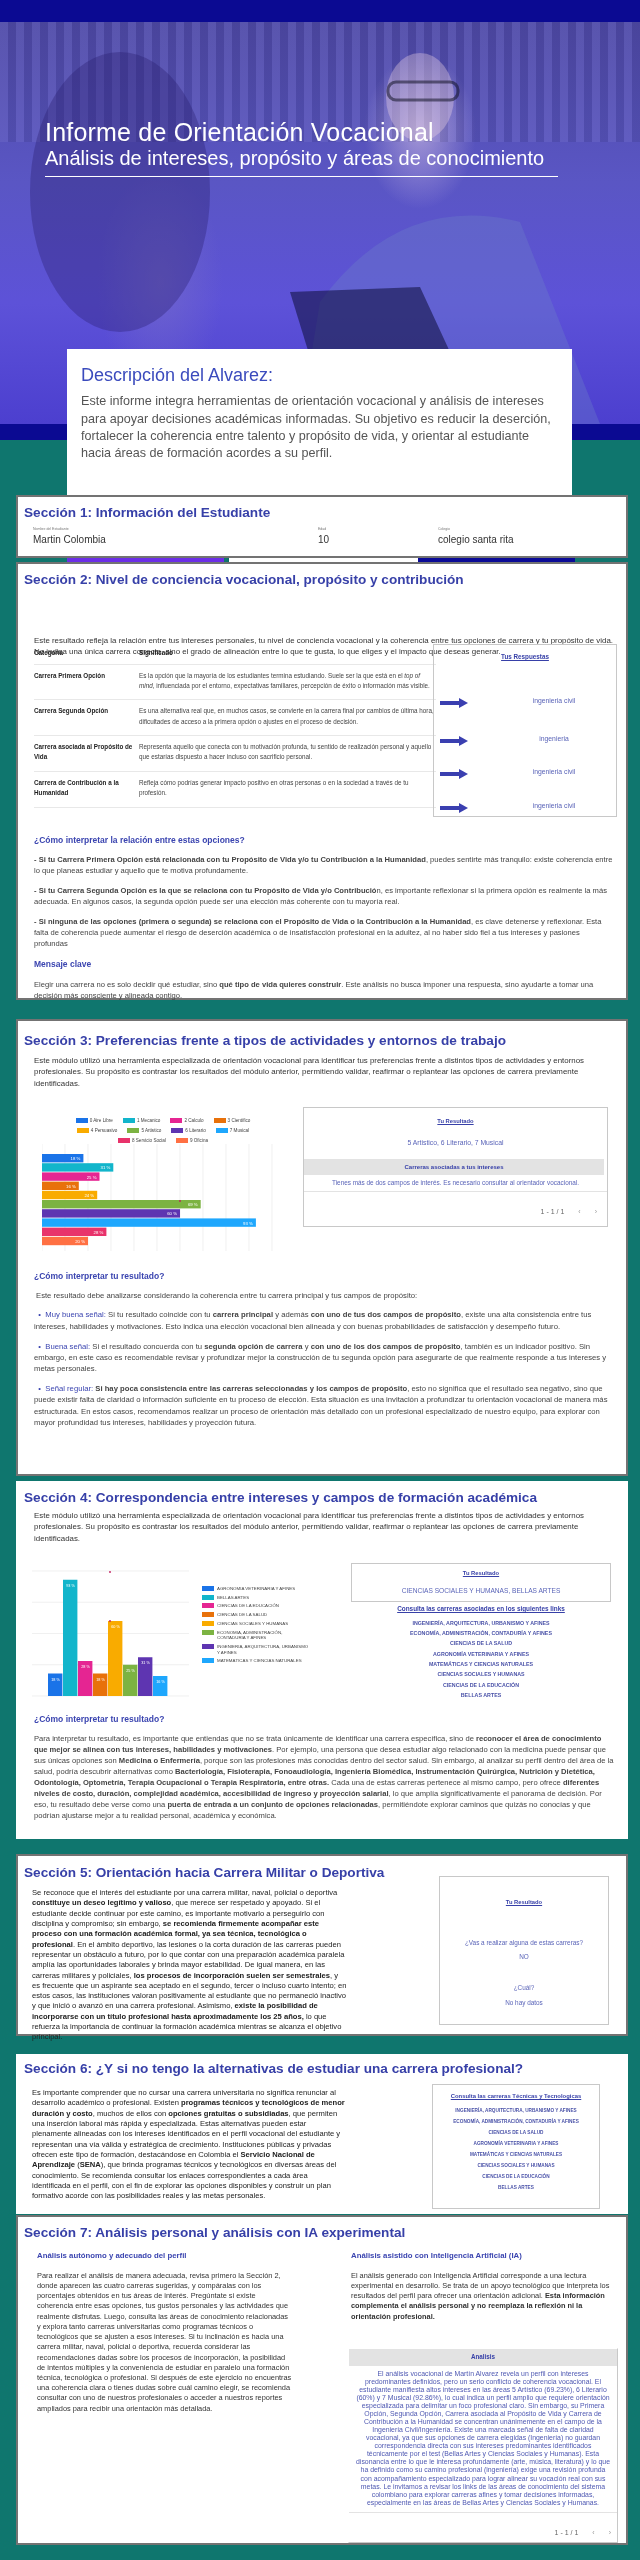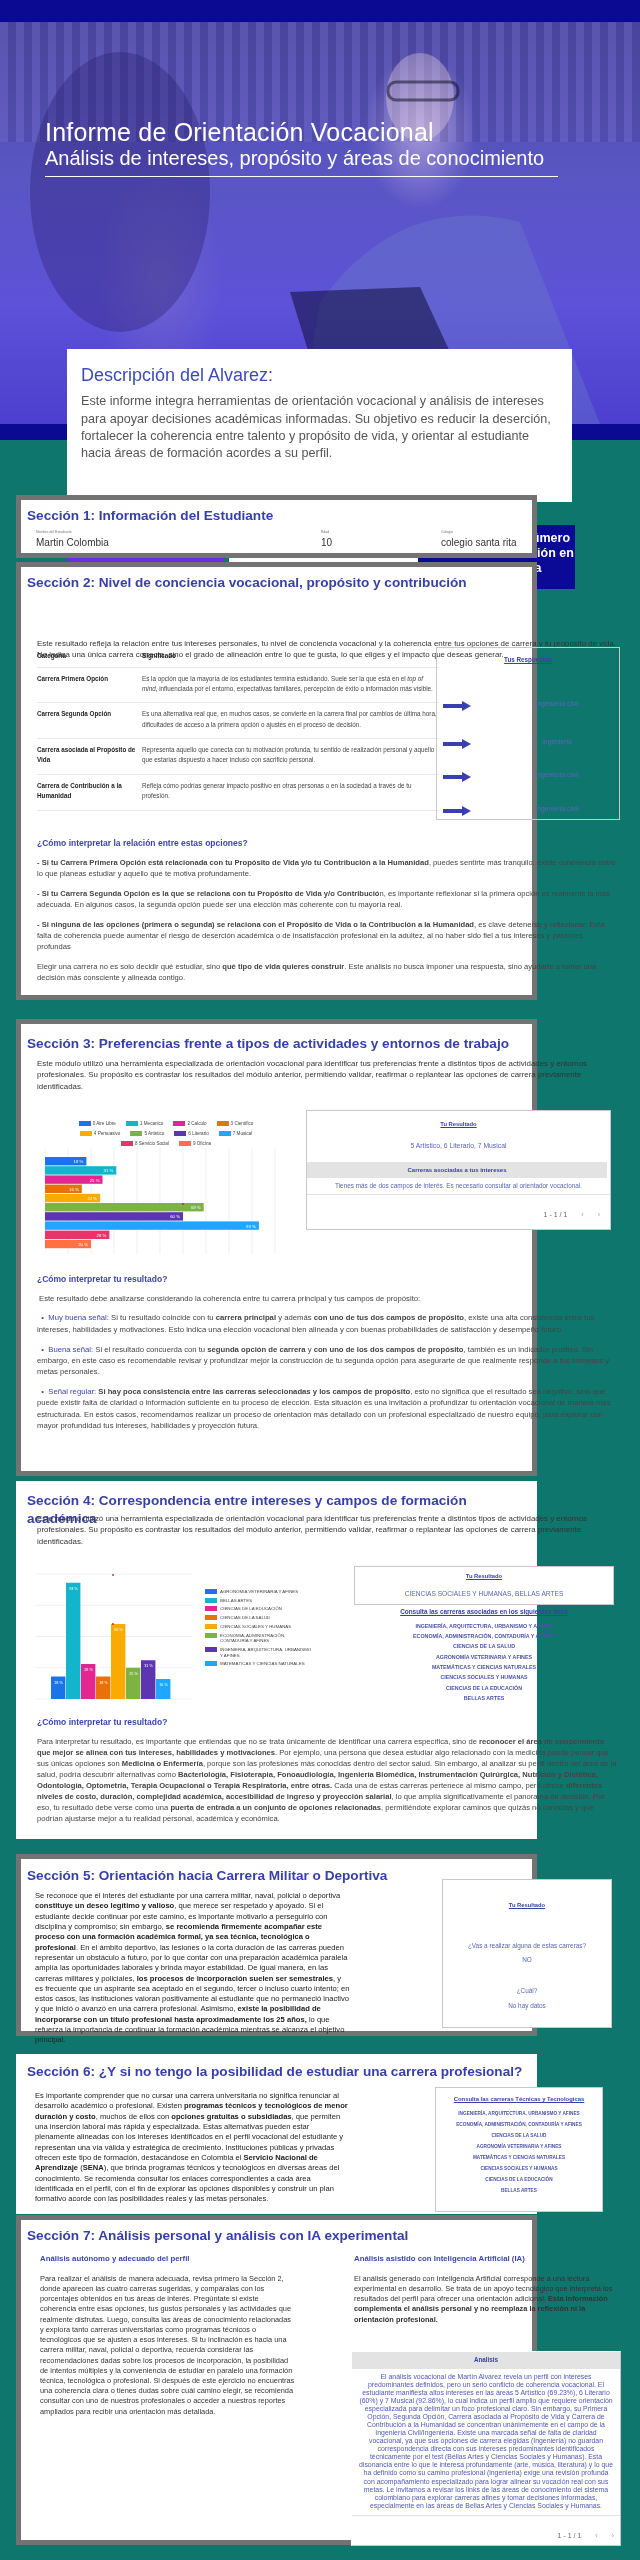--- a/index.html
+++ b/index.html
@@ -25,21 +25,21 @@
 
   
   .id-left { position: absolute; left: 67px; top: 525px; width: 157px; height: 64px; background: #6b2ee6; color: #fff; font-size: 12.5px; font-weight: bold; text-align: center; line-height: 1.18; padding-top: 6px; }
   .id-right { position: absolute; left: 418px; top: 525px; width: 157px; height: 64px; background: #0a0a96; color: #fff; font-size: 12.5px; font-weight: bold; text-align: center; line-height: 1.18; padding-top: 6px; }
   .id-box { position: absolute; left: 229px; top: 527px; width: 190px; height: 60px; background: #fff; box-shadow: 0 1px 2px rgba(0,0,0,0.2); padding: 12px 15px 0 15px; }
   .id-label { font-size: 10px; color: #222; margin-bottom: 6px; }
   .id-value { font-size: 11px; color: #222; border-bottom: 1px solid #bbb; padding-bottom: 4px; width: 150px; display: block; }
   .arrow { position: absolute; }
 
   
-  .section { position: absolute; left: 16px; width: 521px; background: #fff; border: 5px solid #737373; }
+  .section { position: absolute; left: 16px; width: 612px; background: #fff; border: 2px solid #737373; }
   .sec-title { color: #3740a8; font-size: 13.6px; font-weight: bold; position: absolute; left: 6px; }
   .sec-intro { position: absolute; left: 18px; width: 580px; color: #333; font-size: 8.2px; line-height: 1.45; }
   .blue-head { color: #3b45b0; font-size: 8.5px; font-weight: bold; }
   .link { color: #3740a8; text-decoration: underline; font-weight: bold; font-size: 7.5px; }
 
   
   .s1-field { position: absolute; top: 30px; }
   .s1-label { font-size: 3.5px; color: #777; }
   .s1-value { font-size: 10px; color: #333; margin-top: 1px; }
 
@@ -195,20 +195,21 @@
         </div>
     </div>
 
     <div class="interp" style="top:270px;">
       <div class="blue-head" style="margin-bottom:8px;">¿Cómo interpretar la relación entre estas opciones?</div>
       <div id="s2-points">
           <div style="margin-bottom:9px;"><b>- Si tu Carrera Primera Opción está relacionada con tu Propósito de Vida y/o tu Contribución a la Humanidad</b><span>, puedes sentirte más tranquilo: existe coherencia entre lo que planeas estudiar y aquello que te motiva profundamente.</span></div>
           <div style="margin-bottom:9px;"><b>- Si tu Carrera Segunda Opción es la que se relaciona con tu Propósito de Vida y/o Contribució</b><span>n, es importante reflexionar si la primera opción es realmente la más adecuada. En algunos casos, la segunda opción puede ser una elección más coherente con tu mayoría real.</span></div>
           <div style="margin-bottom:9px;"><b>- Si ninguna de las opciones (primera o segunda) se relaciona con el Propósito de Vida o la Contribución a la Humanidad</b><span>, es clave detenerse y reflexionar. Esta falta de coherencia puede aumentar el riesgo de deserción académica o de insatisfacción profesional en la adultez, al no haber sido fiel a tus intereses y pasiones profundas</span></div>
         </div>
+      <div class="blue-head" style="margin:6px 0 8px 0;">Mensaje clave</div>
       <div>
         <span>Elegir una carrera no es solo decidir qué estudiar, sino </span><b>qué tipo de vida quieres construir</b><span>. Este análisis no busca imponer una respuesta, sino ayudarte a tomar una decisión más consciente y alineada contigo.</span>
       </div>
     </div>
   </div>
 
   <div class="section" style="top:1019px;height:457px;padding-left:40px;">
     <div class="sec-title" style="top:11px">Sección 3: Preferencias frente a tipos de actividades y entornos de trabajo</div>
     <div class="sec-intro" style="top:34px;left:16px;font-size:7.9px;">Este módulo utilizó una herramienta especializada de orientación vocacional para identificar tus preferencias frente a distintos tipos de actividades y entornos profesionales. Su propósito es contrastar los resultados del módulo anterior, permitiendo validar, reafirmar o replantear las opciones de carrera previamente identificadas.</div>
 
@@ -393,21 +394,21 @@
     <div class="result-panel" style="left:421px;top:20px;width:170px;height:149px;">
       <div class="rp-title" style="margin-top:22px">Tu Resultado</div>
       <div class="rp-text" style="margin-top:32px;font-size:6.4px;">¿Vas a realizar alguna de estas carreras?</div>
       <div class="rp-text" style="margin-top:6px;font-size:6.4px;">NO</div>
       <div class="rp-text" style="margin-top:22px;font-size:6.4px;">¿Cuál?</div>
       <div class="rp-text" style="margin-top:6px;font-size:6.4px;">No hay datos</div>
     </div>
   </div>
 
   <div class="section" style="top:2054px;height:160px;border-color:#fff;">
-    <div class="sec-title" style="top:4px">Sección 6: ¿Y si no tengo la posibilidad de estudiar una carrera profesional?</div>
+    <div class="sec-title" style="top:4px">Sección 6: ¿Y si no tengo la alternativas de estudiar una carrera profesional?</div>
     <div id="s6-text" class="s7-col" style="left:14px;top:32px;width:315px;font-size:7.6px;line-height:1.36;color:#222;"><span>Es importante comprender que no cursar una carrera universitaria no significa renunciar al desarrollo académico o profesional. Existen </span><b>programas técnicos y tecnológicos de menor duración y costo</b><span>, muchos de ellos con </span><b>opciones gratuitas o subsidiadas</b><span>, que permiten una inserción laboral más rápida y especializada. Estas alternativas pueden estar plenamente alineadas con los intereses identificados en el perfil vocacional del estudiante y representan una vía válida y estratégica de crecimiento. Instituciones públicas y privadas ofrecen este tipo de formación, destacándose en Colombia el </span><b>Servicio Nacional de Aprendizaje</b><span> (</span><b>SENA</b><span>), que brinda programas técnicos y tecnológicos en diversas áreas del conocimiento. Se recomienda consultar los enlaces correspondientes a cada área identificada en el perfil, con el fin de explorar las opciones disponibles y construir un plan formativo acorde con las posibilidades reales y las metas personales.</span></div>
     <div class="result-panel" style="left:414px;top:28px;width:168px;height:125px;">
       <div class="link" style="font-size:5.9px;text-align:center;margin-top:8px;">Consulta las carreras Técnicas y Tecnologicas</div>
       <div id="s6-links" style="text-align:center;margin-top:4px;">
           <span class="area-link" style="font-size:4.7px;line-height:2.35;">INGENIERÍA, ARQUITECTURA, URBANISMO Y AFINES</span>
           <span class="area-link" style="font-size:4.7px;line-height:2.35;">ECONOMÍA, ADMINISTRACIÓN, CONTADURÍA Y AFINES</span>
           <span class="area-link" style="font-size:4.7px;line-height:2.35;">CIENCIAS DE LA SALUD</span>
           <span class="area-link" style="font-size:4.7px;line-height:2.35;">AGRONOMÍA VETERINARIA Y AFINES</span>
           <span class="area-link" style="font-size:4.7px;line-height:2.35;">MATEMÁTICAS Y CIENCIAS NATURALES</span>
           <span class="area-link" style="font-size:4.7px;line-height:2.35;">CIENCIAS SOCIALES Y HUMANAS</span>

